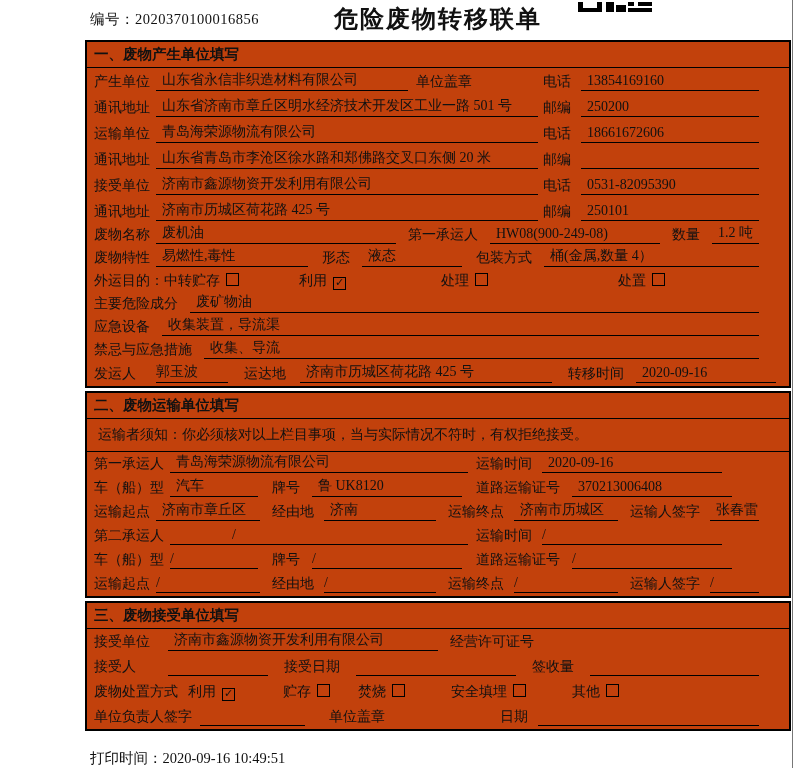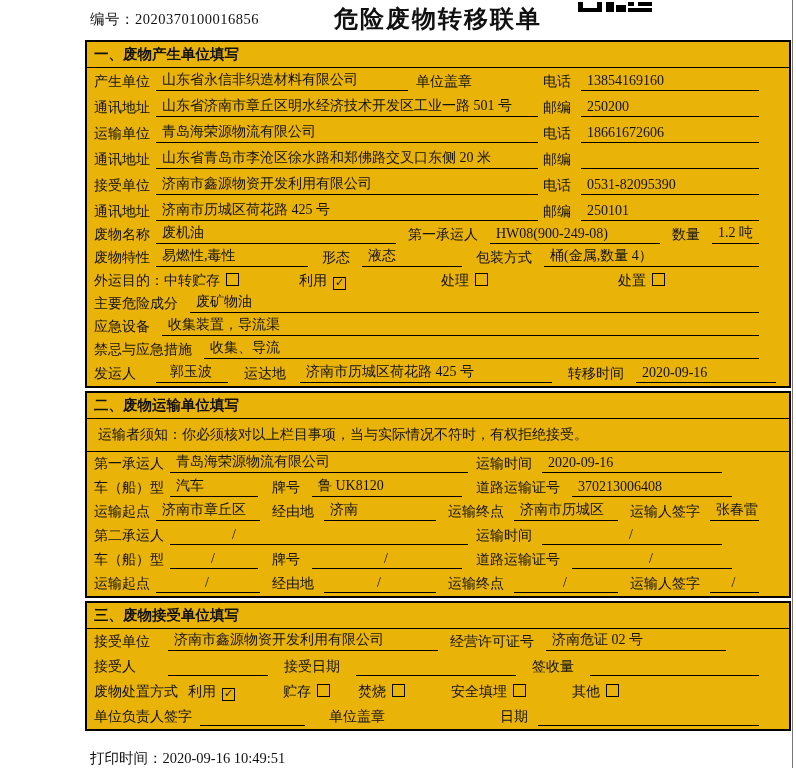--- a/index.html
+++ b/index.html
@@ -10,37 +10,37 @@
   }
   .docno{position:absolute;left:90px;top:10px;font-size:14.5px;letter-spacing:.5px;}
   .title{
     position:absolute;left:85px;top:3px;width:706px;text-align:center;
     font-family:"Liberation Sans","DejaVu Sans",sans-serif;
     font-size:24px;font-weight:bold;letter-spacing:2px;
   }
   .qr{position:absolute;left:578px;top:0;}
   .page-edge{position:absolute;top:0;right:3px;width:1px;height:768px;background:#777;}
   .wrap{position:absolute;left:85px;top:40px;width:706px;}
-  .sec{border:2px solid #000;margin-bottom:3px;box-sizing:border-box;background:#eab308;}
+  .sec{border:2px solid #000;margin-bottom:3px;box-sizing:border-box;background:#c2410c;}
   .sh{
     font-family:"Liberation Sans","DejaVu Sans",sans-serif;
     font-weight:bold;font-size:14.5px;padding:3px 8px 3px 7px;
     border-bottom:1px solid #000;
   }
   .notice{padding:7px 8px 7px 11px;border-bottom:1px solid #000;}
   .row{display:flex;align-items:flex-end;padding:0 30px 3px 7px;box-sizing:border-box;}
   .h26{height:26px}.h23{height:23px}.h24{height:24px}.h25{height:25px}
   .lbl{white-space:nowrap;flex-shrink:0;}
   .w62{width:62px}.w76{width:76px}.w98{width:98px}
   .u{
     border-bottom:1px solid #000;padding:0 2px 1px 6px;white-space:nowrap;
     overflow:hidden;flex-shrink:0;box-sizing:border-box;min-height:17px;margin-top:20px;
   }
   .fill{flex:1 1 auto;}
-  .c{text-align:center;padding-left:0;}
+  .c{text-align:left;padding-left:0;}
   .sl{padding-left:62px;}
   .mla{margin-left:auto;}
   .ml8{margin-left:8px}.ml10{margin-left:10px}.ml12{margin-left:12px}
   .ml14{margin-left:14px}.ml16{margin-left:16px}.ml24{margin-left:24px}
   .cbg{white-space:nowrap;flex-shrink:0;}
   .cb{
     display:inline-block;width:11px;height:11px;border:1.5px solid #000;
     margin-left:6px;font-size:11px;line-height:10px;text-align:center;
     vertical-align:-1px;font-weight:bold;font-family:"DejaVu Sans",sans-serif;
   }
@@ -226,21 +226,20 @@
     </div>
   </div>
 
   <div class="sec">
     <div class="sh">三、废物接受单位填写</div>
 
     <div class="row h25">
       <span class="lbl w62">接受单位</span>
       <span class="u ml12" style="width:270px">济南市鑫源物资开发利用有限公司</span>
       <span class="lbl ml12">经营许可证号</span>
-      <span class="u ml12" style="width:180px">济南危证 02 号</span>
     </div>
 
     <div class="row h25">
       <span class="lbl w62">接受人</span>
       <span class="u ml12" style="width:100px"></span>
       <span class="lbl ml16">接受日期</span>
       <span class="u ml16" style="width:160px"></span>
       <span class="lbl ml16">签收量</span>
       <span class="u fill ml16"></span>
     </div>

